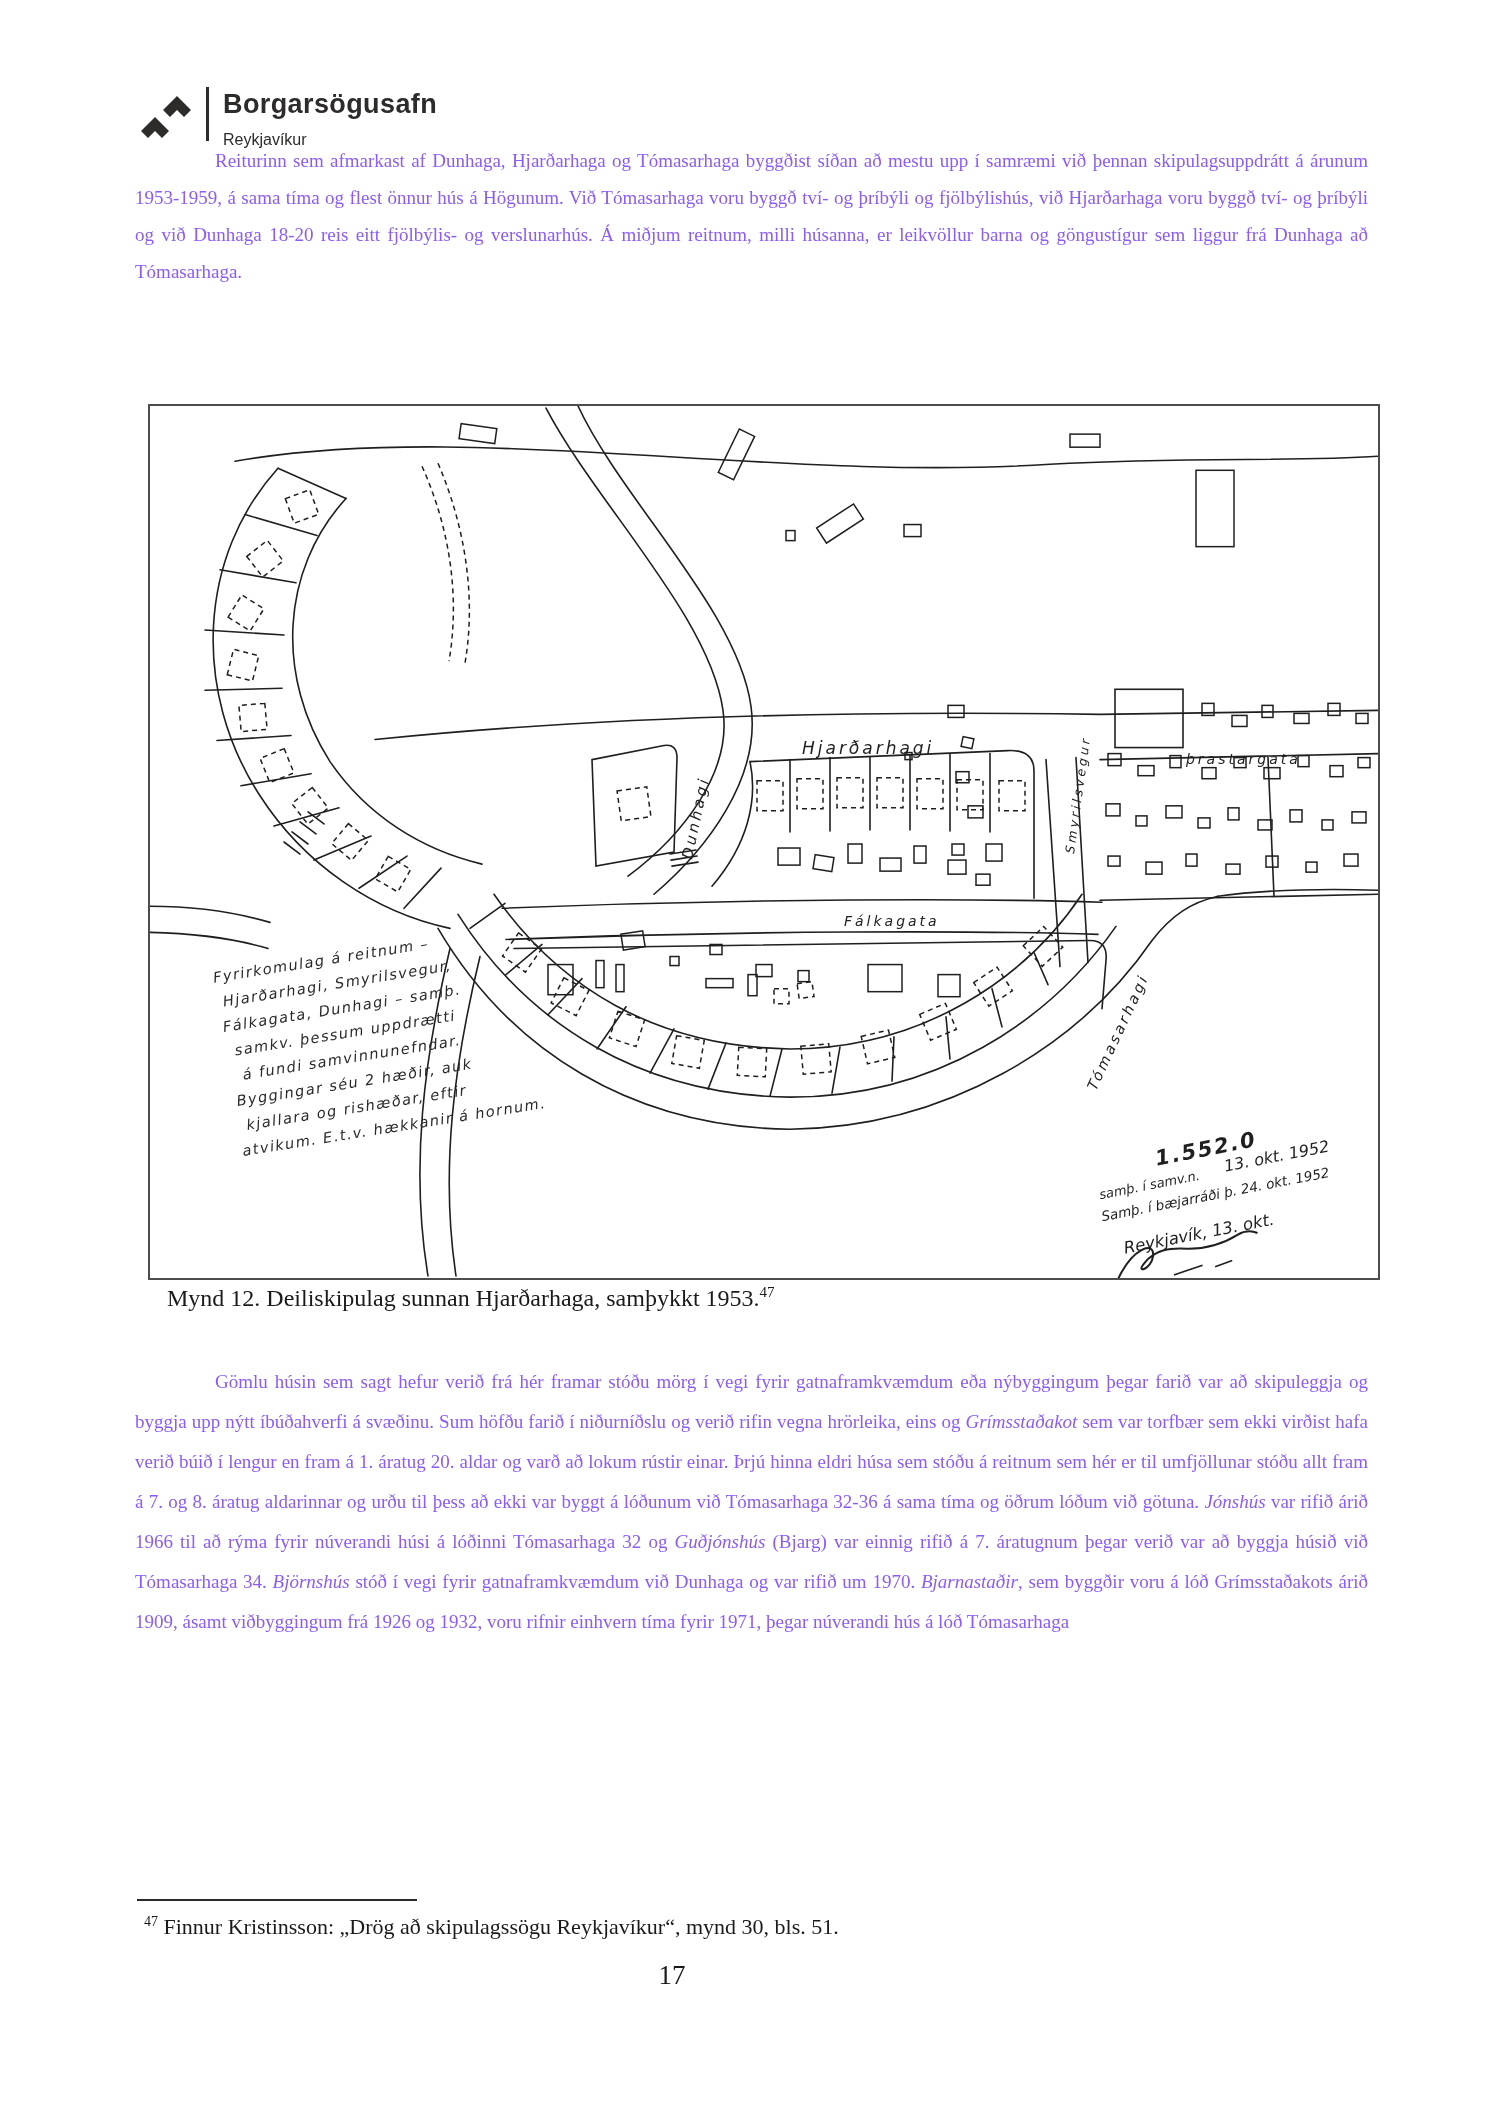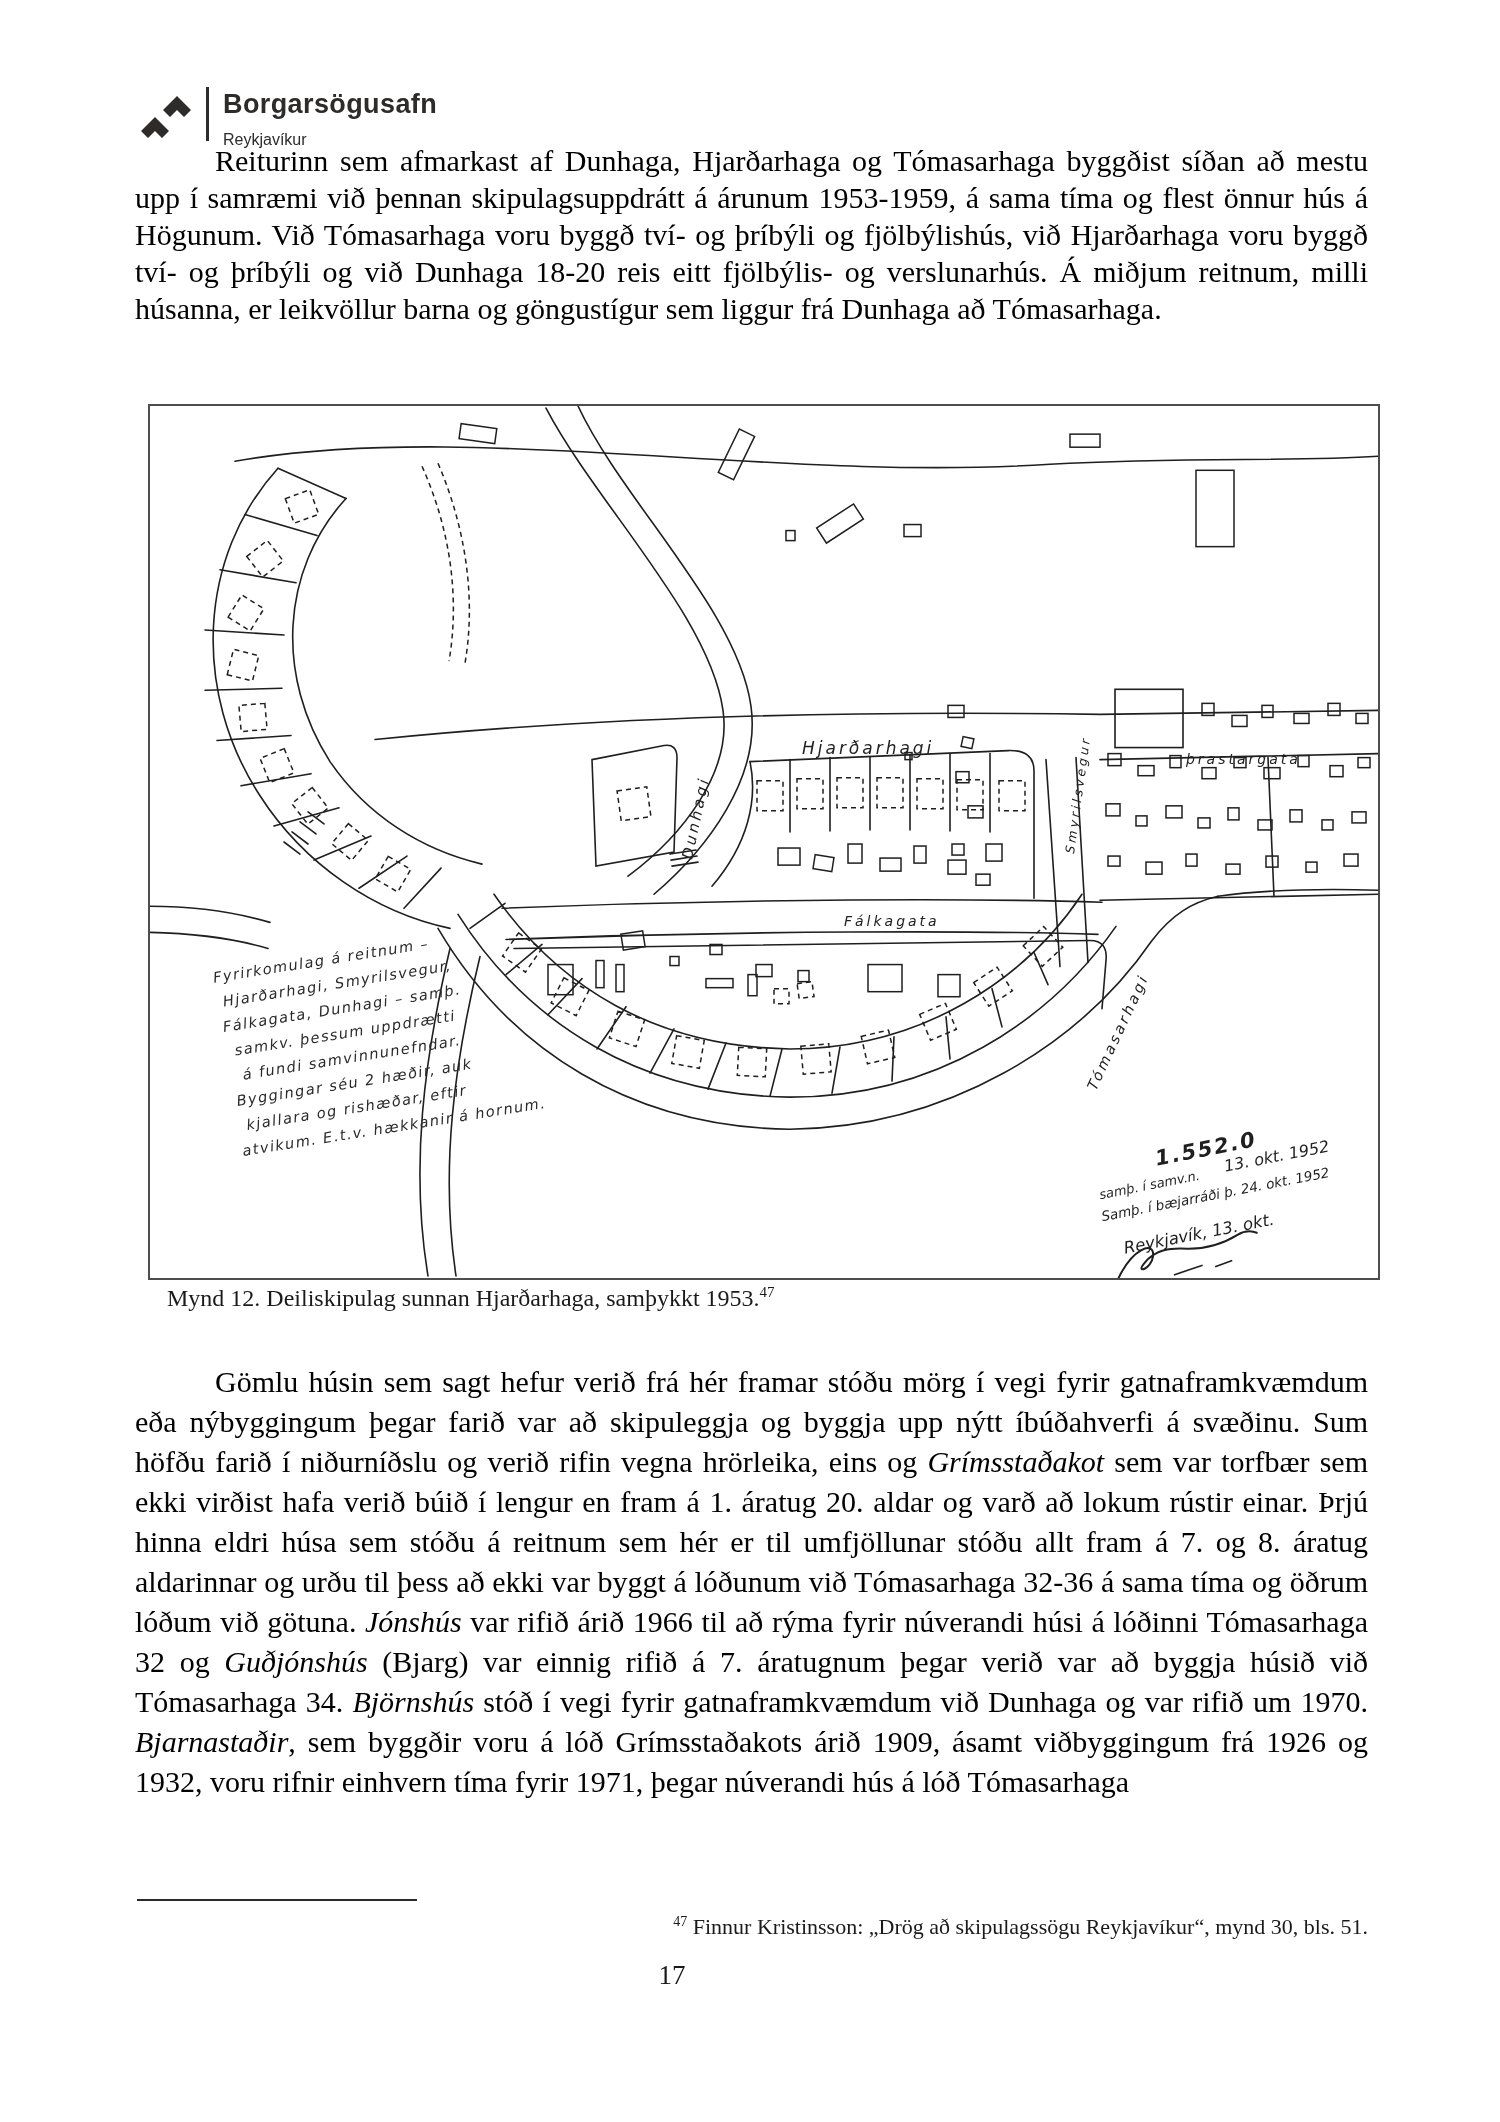--- a/index.html
+++ b/index.html
@@ -6,43 +6,43 @@
   .page{position:relative;width:1500px;height:2122px;background:#ffffff;overflow:hidden;
         font-family:"Liberation Serif",serif;color:#1a1a1a;}
   
   .logo{position:absolute;left:138px;top:74px;display:flex;align-items:center;}
   .logo-mark{display:block;}
   .logo-bar{width:3px;height:54px;background:#2d2c2b;margin:0 14px 0 10px;}
   .logo-title{font-family:"Liberation Sans",sans-serif;font-weight:bold;font-size:27px;
               color:#2d2c2b;line-height:29px;letter-spacing:0.4px;margin-top:16px;}
   .logo-subtitle{font-family:"Liberation Sans",sans-serif;font-size:16px;color:#2d2c2b;line-height:26px;margin-top:8px;}
   
-  .body-para{position:absolute;left:135px;width:1233px;margin:0;font-size:30px;
-             text-align:justify;text-indent:80px;color:#000000;}
+  .body-para{position:absolute;left:135px;width:1233px;margin:0;font-size:19px;
+             text-align:justify;text-indent:80px;color:#8b5cf6;}
   .para1{top:142px;line-height:37px;}
   .para2{top:1318px;line-height:40px;margin-top:44px;}
   .body-para em{font-style:italic;}
   
   .map-figure{position:absolute;left:135px;top:391px;width:1228px;height:872px;margin:13px;
               border:2px solid #4d4d4d;background:#fff;overflow:hidden;}
   .map{width:100%;height:100%;display:block;}
   .map .ln path,.map .ln rect{stroke:#1f1f1f;fill:none;stroke-width:1.6;stroke-linecap:round;}
   .map .bld rect,.map .bld path{stroke:#1f1f1f;fill:none;stroke-width:1.5;}
   .map .dash rect,.map .dash path{stroke:#1f1f1f;fill:none;stroke-width:1.5;stroke-dasharray:5 4;}
   .map text{fill:#222;font-family:"DejaVu Sans",sans-serif;font-style:italic;}
   .map .labels text{letter-spacing:3px;}
   .map .annot text{font-size:14.5px;letter-spacing:1.5px;fill:#2a2a2a;}
   .map .stamp text{fill:#1f1f1f;}
   .map .stamp path{stroke:#1f1f1f;fill:none;}
   
   .caption{position:absolute;left:135px;top:1284px;font-size:24px;margin-left:32px;}
   .caption sup{font-size:15px;}
   
   .footnote-rule{position:absolute;left:137px;top:1899px;width:280px;border-top:2px solid #2a2a2a;}
-  .footnote{position:absolute;left:135px;top:1914px;width:1233px;font-size:22px;text-align:right;}
+  .footnote{position:absolute;left:144px;top:1914px;width:1233px;font-size:22px;}
   .footnote sup{font-size:14px;}
   .page-number{position:absolute;left:0;top:1960px;width:1344px;text-align:center;font-size:27px;}
 </style>
 </head>
 <body>
 
 <div class="page">
 
   <header class="logo">
     <svg class="logo-mark" width="58" height="58" viewBox="0 0 58 58">

